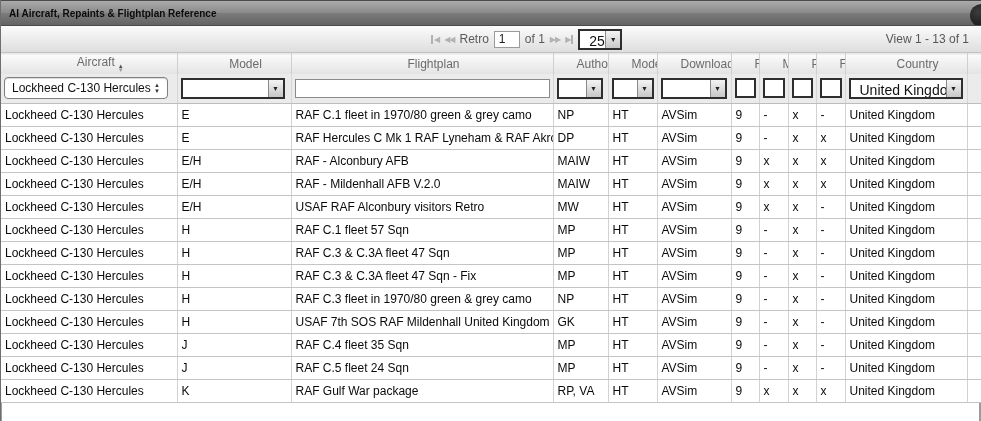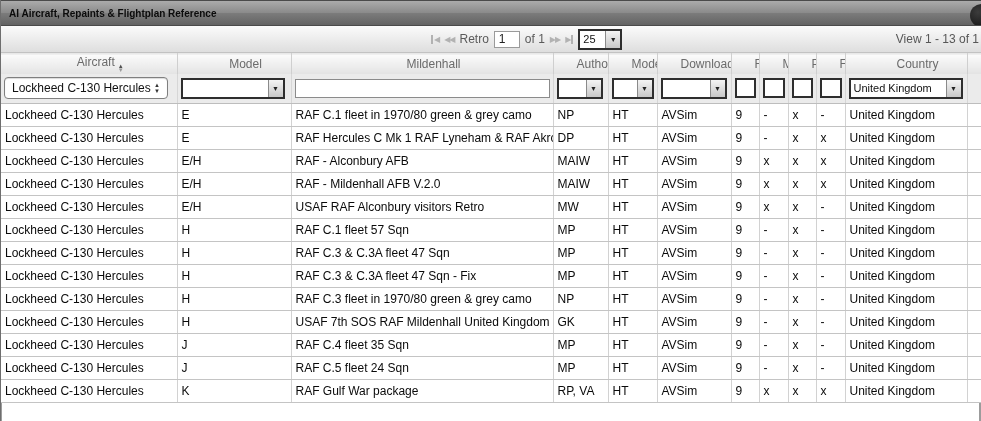--- a/index.html
+++ b/index.html
@@ -29,25 +29,25 @@
     border:1.5px solid #6d6d6d; border-radius:50%; }
   .mag-ic:after { content:""; position:absolute; left:0px; top:8px; width:4px; height:1.5px;
     background:#6d6d6d; transform:rotate(45deg); }
   .reload-ic { font-size:13px; line-height:11px; color:#6d6d6d; }
   .tb-center { position:absolute; left:430px; display:flex; align-items:center; gap:5px; }
   .pg-ic { color:#b2b2b2; font-size:8px; letter-spacing:-1px; cursor:default; }
   .pg-bar-l { border-left:2px solid #b2b2b2; padding-left:1px; }
   .pg-bar-r { border-right:2px solid #b2b2b2; padding-right:1px; }
   .page-input { width:26px; height:17px; border:1px solid #9a9a9a; font-size:12px;
     padding-left:4px; color:#222; font-family:inherit; }
-  .tb-right { position:absolute; right:2px; top:6px; white-space:nowrap; color:#575757; }
+  .tb-right { position:absolute; right:12px; top:6px; white-space:nowrap; color:#575757; }
 
   
   .classic-select { display:flex; align-items:stretch; background:#fff; border:2px solid #2e2e2e; height:21px; }
-  .classic-select .val { flex:1; font-size:11px; color:#111; padding:2px 1px 0 3px; overflow:hidden; white-space:nowrap; }
+  .classic-select .val { flex:1; font-size:14px; color:#111; padding:2px 1px 0 9px; overflow:hidden; white-space:nowrap; }
   .classic-select .btn { width:15px; background:linear-gradient(#f4f4f4,#cicfcf,#c7c7c7);
     background:linear-gradient(#f4f4f4,#c7c7c7); border-left:1px solid #8a8a8a;
     display:flex; align-items:center; justify-content:center; font-size:7px; color:#222; }
   .classic-input { border:2px solid #2e2e2e; height:20px; width:100%; font-size:11px; padding:0 2px; font-family:inherit; }
   .rounded-select { position:relative; height:22px; background:#fff; border:1px solid #7f7f7f;
     border-radius:4px; font-size:12px; color:#111; padding:3px 18px 0 7px; white-space:nowrap; overflow:hidden;
     box-shadow:inset 0 1px 1px rgba(0,0,0,.15); }
   .updown { position:absolute; right:7px; top:4px; display:flex; flex-direction:column; line-height:6px;
     font-size:6px; color:#333; }
 
@@ -117,21 +117,21 @@
     </colgroup>
     <thead>
       <tr class="colhead">
         <th>
           <span>Aircraft</span><span class="sort-ic">
                 <span class="up">▲</span>
                 <span class="dn">▼</span>
               </span>
         </th>
         <th>Model</th>
-        <th>Mildenhall</th>
+        <th>Flightplan</th>
         <th>Author</th>
         <th>Modeler</th>
         <th>Download</th>
         <th>FS</th>
         <th>Model</th>
         <th>Paint</th>
         <th>F-Plan</th>
         <th>Country</th>
         <th class="nobr"></th>
       </tr>

